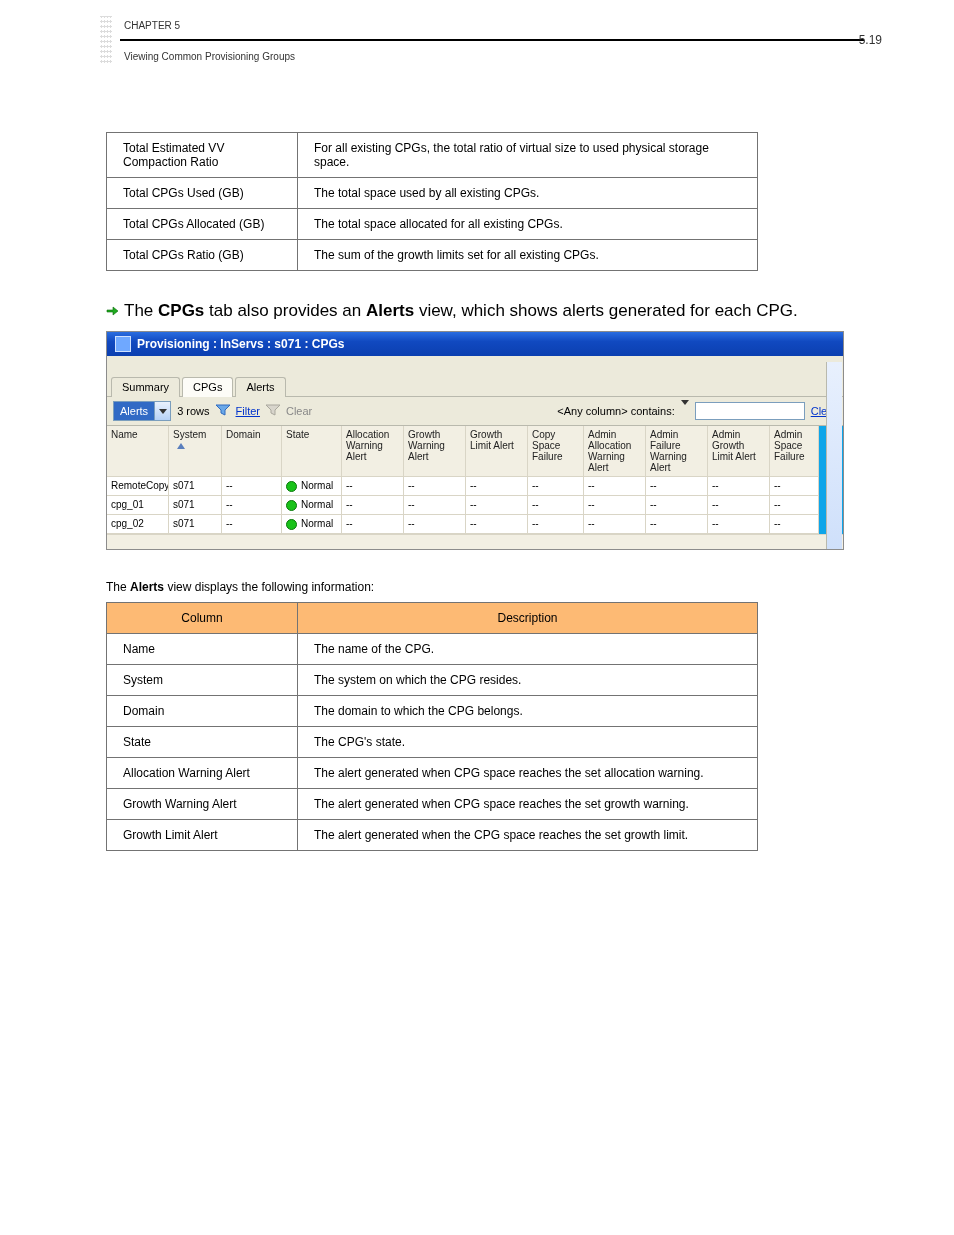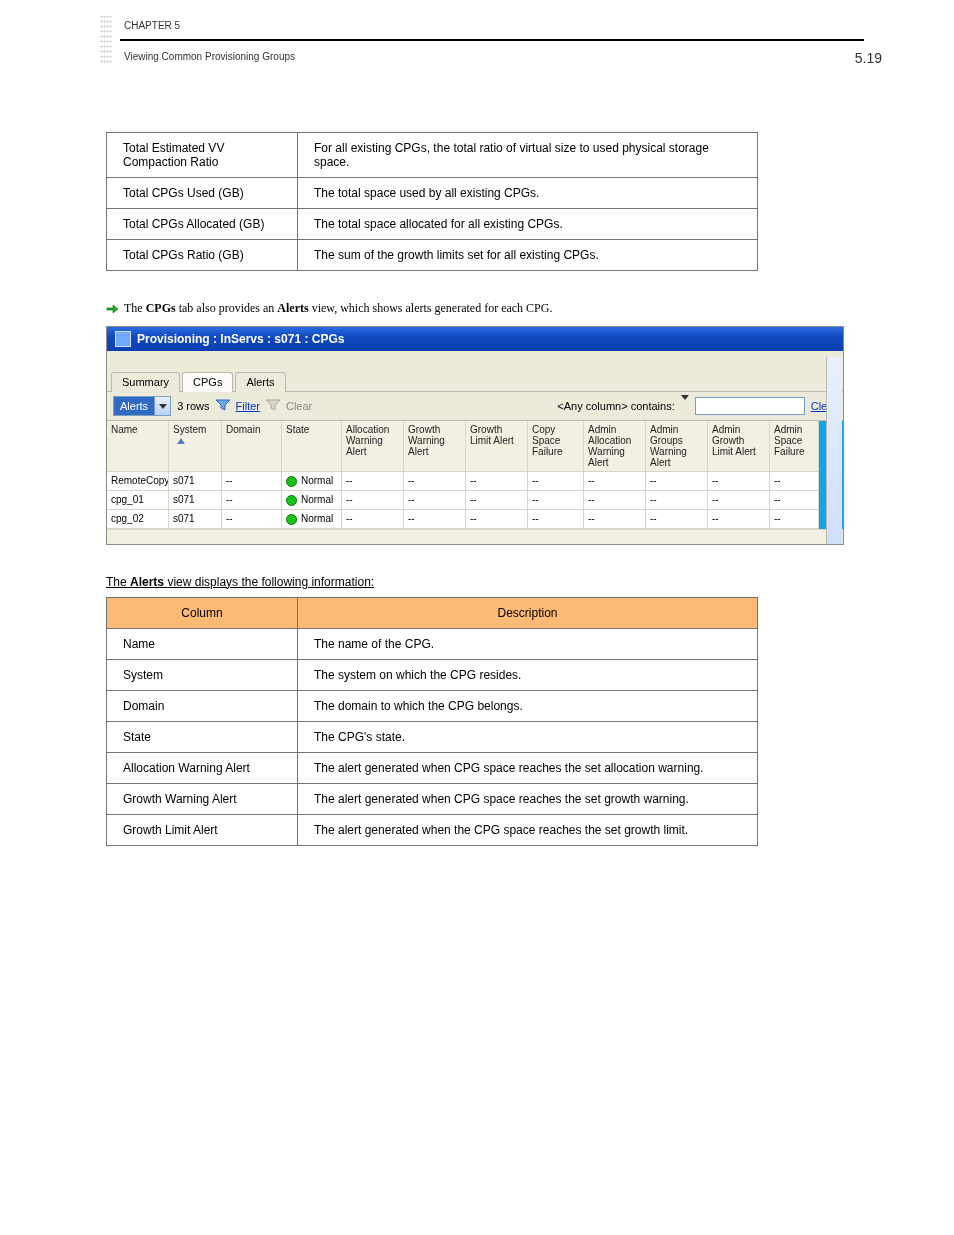--- a/index.html
+++ b/index.html
@@ -40,21 +40,21 @@
     transform: translateY(-50%);
   }
   .header-stripe .chapter {
     position: absolute; top: 4px; left: 18px; font-size: 10px; color: #333;
   }
   .header-stripe .title {
     position: absolute; bottom: 2px; left: 18px; font-size: 10px; color: #333;
   }
   .header-stripe .page-num {
     position: absolute; top: 50%; right: -18px; transform: translateY(-50%);
-    font-size: 14px; color: #333; margin-top: 18px;
+    font-size: 12px; color: #333;
   }
 
   
   table.blk {
     border-collapse: collapse;
     width: 652px;
     margin-top: 68px;
     font-size: 12px;
   }
   table.blk td, table.blk th {
@@ -65,21 +65,21 @@
   }
   table.blk th {
     font-weight: normal;
     background: #fdba74;
     text-align: center;
   }
   table.blk .col1 { width: 158px; }
 
   .figcaption {
     display: flex; align-items: center; gap: 6px;
-    margin: 30px 0 10px 0; font-size: 12px; font-family: Liberation Serif, serif;
+    margin: 30px 0 10px 0; font-size: 17px;
   }
   .arrow-icon svg { display: block; }
 
   
   .shot {
     width: 736px;
     border: 1px solid #8c8c8c;
     font-family: Tahoma, Arial, sans-serif;
     font-size: 11px;
     background: #0ea5e9;
@@ -169,21 +169,21 @@
   .caret-down { width:0; height:0; border-left:4px solid transparent; border-right:4px solid transparent; border-top:5px solid #333; }
   .shot .footer {
     height: 14px; background:#f2efe3; border-top:1px solid #d9d5c6;
   }
   .shot .scrollbar {
     position:absolute; right:1px; top:30px; bottom:0; width:15px;
     background: linear-gradient(#e8f0fd,#cfe0fb); border-left:1px solid #b9b9ad;
   }
 
   .caption2 {
-    margin-top: 30px; font-size: 12px; text-decoration: underline;
+    margin-top: 30px; font-size: 12px;
   }
 </style>
 </head>
 <body>
 
 <div class="page">
 
   <div class="header-stripe">
     <span class="left-dots"></span>
     <span class="line"></span>
@@ -274,21 +274,21 @@
     <div class="grid" id="grid">
         <div class="hd"><span>Name</span></div>
         <div class="hd"><span>System</span><span class="tri-up"></span></div>
         <div class="hd"><span>Domain</span></div>
         <div class="hd"><span>State</span></div>
         <div class="hd"><span>Allocation Warning Alert</span></div>
         <div class="hd"><span>Growth Warning Alert</span></div>
         <div class="hd"><span>Growth Limit Alert</span></div>
         <div class="hd"><span>Copy Space Failure</span></div>
         <div class="hd"><span>Admin Allocation Warning Alert</span></div>
-        <div class="hd"><span>Admin Groups Warning Alert</span></div>
+        <div class="hd"><span>Admin Failure Warning Alert</span></div>
         <div class="hd"><span>Admin Growth Limit Alert</span></div>
         <div class="hd"><span>Admin Space Failure</span></div>
         <div class="cell">RemoteCopy</div>
         <div class="cell">s071</div>
         <div class="cell">--</div>
         <div class="cell"><span class="dot-green"></span>Normal</div>
         <div class="cell">--</div>
         <div class="cell">--</div>
         <div class="cell">--</div>
         <div class="cell">--</div>

